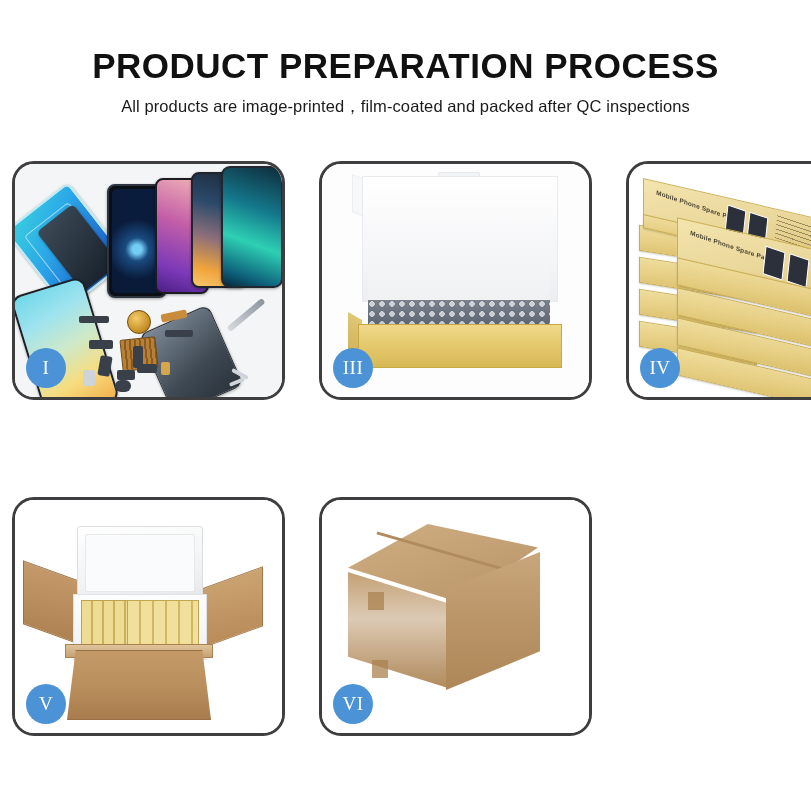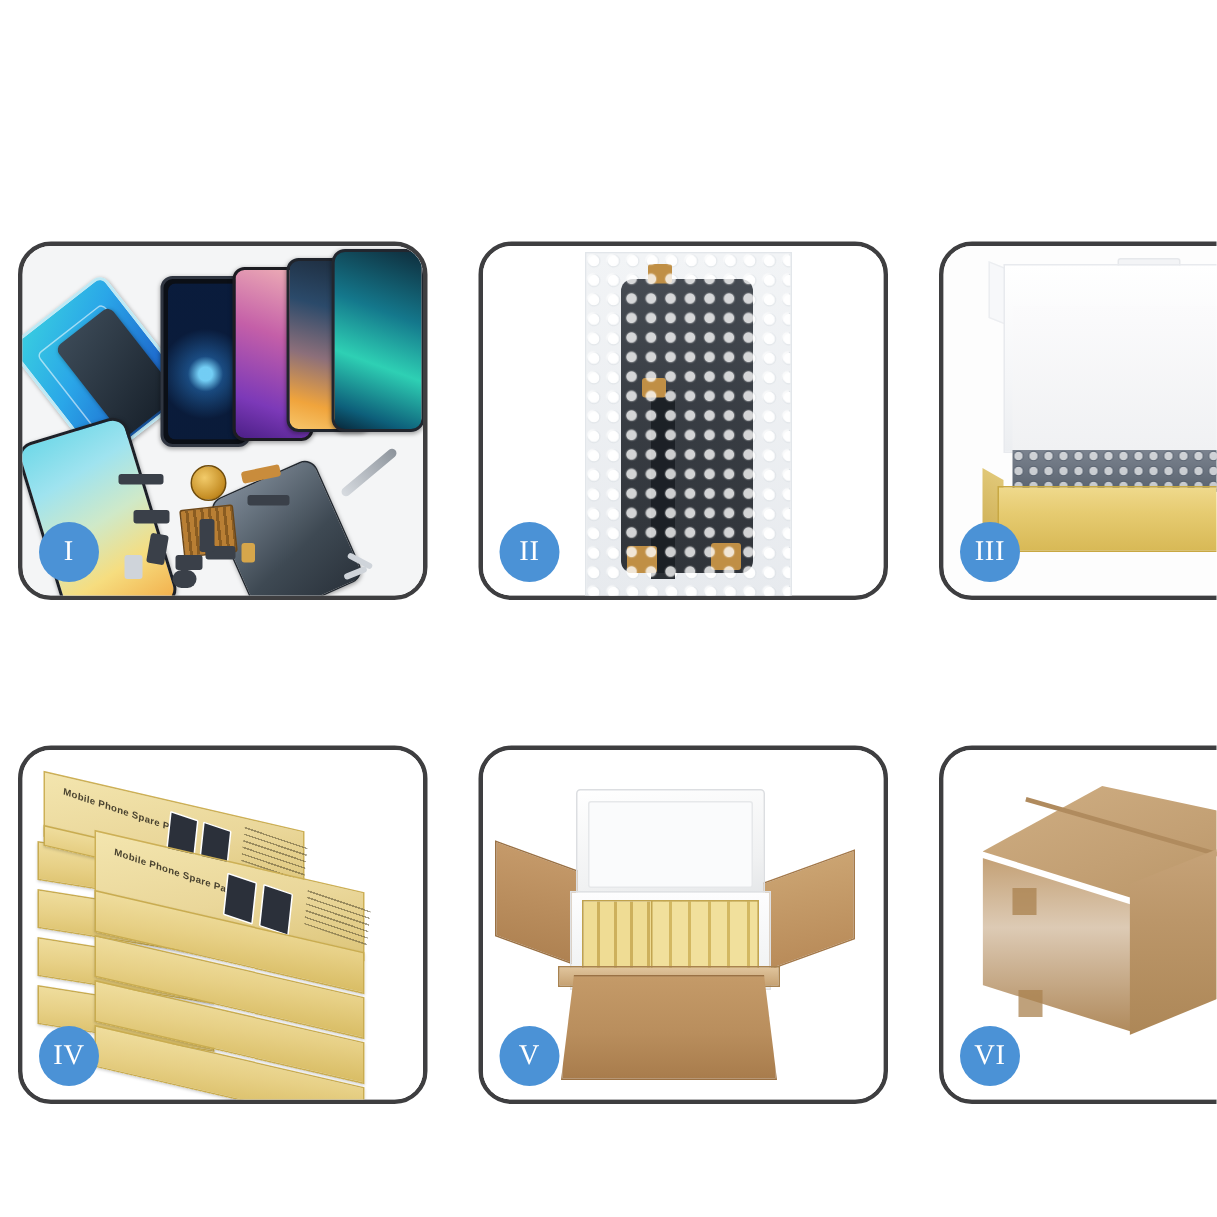--- a/index.html
+++ b/index.html
@@ -369,20 +369,24 @@
     background:#a9814f; opacity:.75;
   }
 
   .sr { position:absolute; width:1px; height:1px; overflow:hidden; clip:rect(0 0 0 0); }
 </style>
 </head>
 <body>
 
 <div class="page">
 
+  <div class="header">
+    <h1 class="title">PRODUCT PREPARATION PROCESS</h1>
+    <p class="subtitle">All products are image-printed，film-coated and packed after QC inspections</p>
+  </div>
 
   <div class="grid">
 
     <div class="panel">
       <div class="panel-stage">
         <div class="p1bg"></div>
         <div class="ph ph-teal"></div>
         <div class="ph ph-dark"></div>
         <div class="ph ph-black"></div>
         <div class="ph ph-purple"></div>
@@ -406,35 +410,20 @@
         <div class="prt gold" style="left:146px;top:198px;width:9px;height:13px;"></div>
         <div class="prt" style="left:100px;top:216px;width:16px;height:12px;border-radius:6px;"></div>
         <div class="prt" style="left:118px;top:182px;width:10px;height:22px;"></div>
         <div class="prt light" style="left:216px;top:208px;width:18px;height:4px;transform:rotate(28deg);"></div>
         <div class="prt light" style="left:214px;top:216px;width:16px;height:4px;transform:rotate(-22deg);"></div>
       </div>
       <div class="badge">I</div>
       <span class="sr">Mobile phone screens, displays and spare parts</span>
     </div>
 
-    <div class="panel">
-      <div class="panel-stage">
-        <div class="p2bg"></div>
-        <div class="bubble-pack"></div>
-        <div class="scr-in" style="left:92px;top:22px;"></div>
-        <div class="flex-strip" style="left:112px;top:96px;"></div>
-        <div class="flex-pad" style="left:110px;top:12px;"></div>
-        <div class="flex-pad" style="left:106px;top:88px;"></div>
-        <div class="flex-pad" style="left:96px;top:200px;width:20px;height:18px;"></div>
-        <div class="flex-pad" style="left:152px;top:198px;width:20px;height:18px;"></div>
-        <div class="bubble-overlay"></div>
-      </div>
-      <div class="badge">II</div>
-      <span class="sr">Screen assembly sealed in bubble wrap</span>
-    </div>
 
     <div class="panel">
       <div class="panel-stage">
         <div class="p3bg"></div>
         <div class="b3-tab"></div>
         <div class="b3-lid-l"></div>
 
         <div class="b3-lid"></div>
         <div class="b3-inner"></div>
         <div class="b3-bubble"></div>

